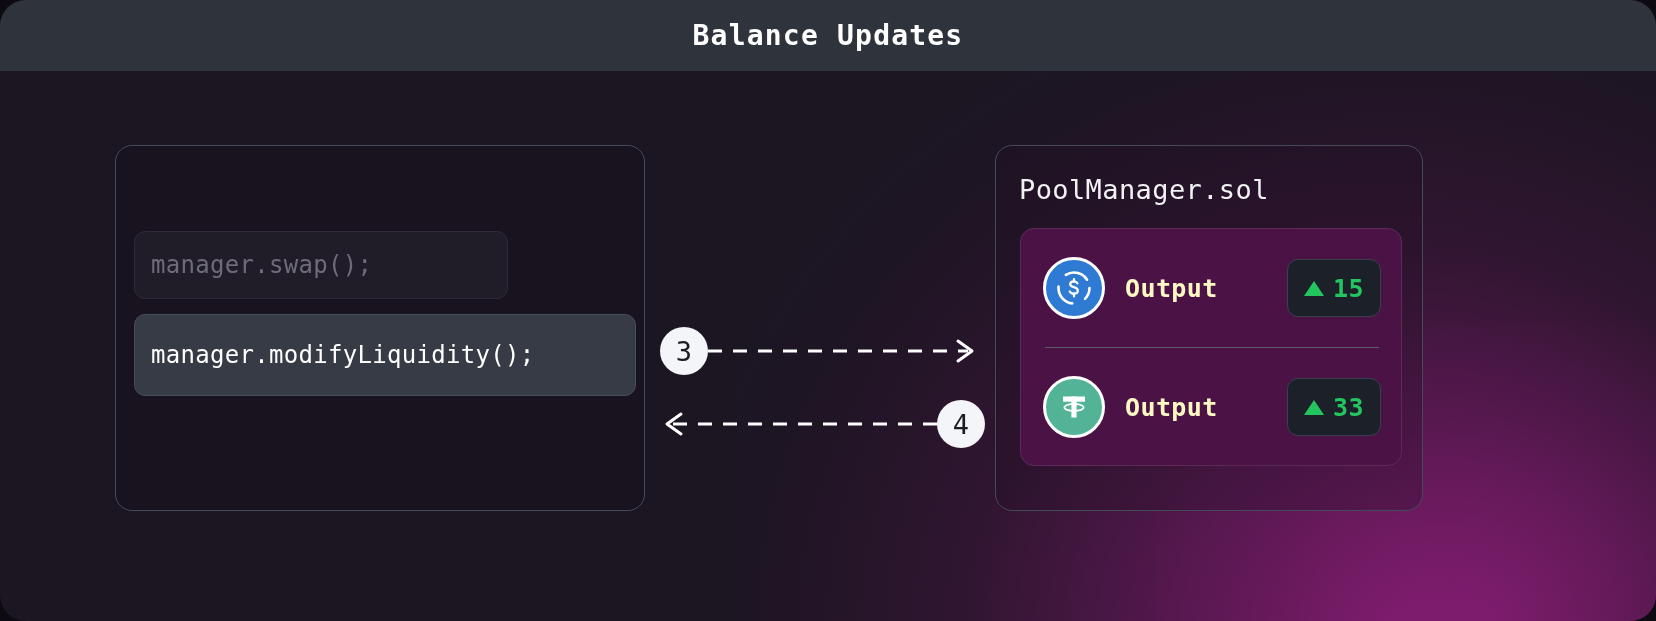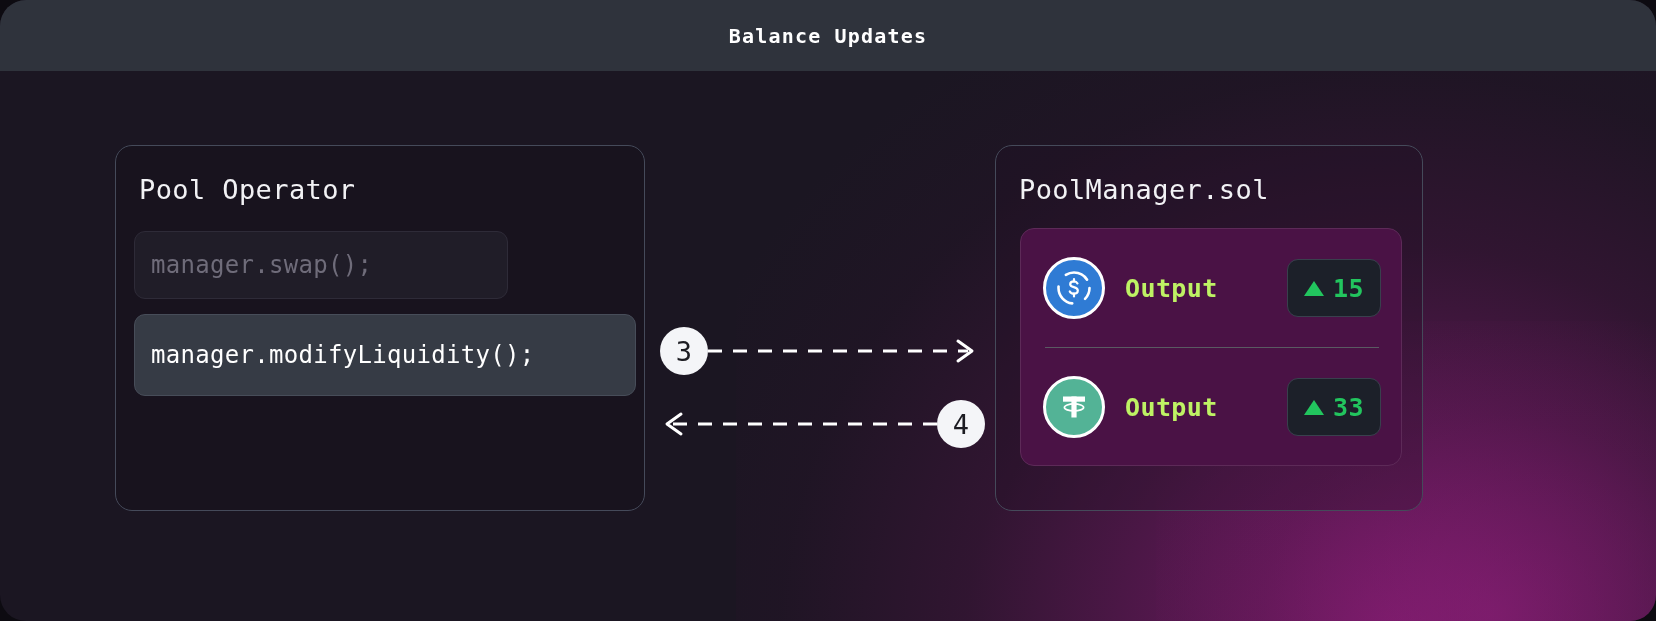--- a/index.html
+++ b/index.html
@@ -36,21 +36,21 @@
     pointer-events:none;
   }
 
   
   #titlebar{
     position:absolute;left:0;top:0;width:1656px;height:71px;
     background:#2f333c;
     display:flex;align-items:center;justify-content:center;
   }
   #title{
-    color:#ffffff;font-size:20px;font-weight:700;letter-spacing:1.2px;
+    color:#ffffff;font-size:28px;font-weight:700;letter-spacing:1.2px;
   }
 
   
   .panel{
     position:absolute;
     border:1.4px solid #454a5a;
     border-radius:17px;
     box-sizing:border-box;
   }
   #panel-left{
@@ -112,21 +112,21 @@
   }
   .token-icon{
     margin-left:22px;width:62px;height:62px;flex:0 0 62px;
     border-radius:50%;
     display:flex;align-items:center;justify-content:center;
     box-sizing:border-box;
   }
   .icon-usdc{background:#2f7bd4;border:3.5px solid #ffffff;}
   .icon-usdt{background:#53b396;border:3.5px solid #ffffff;}
   .token-label{
-    margin-left:20px;color:#bef264;font-size:25px;font-weight:700;
+    margin-left:20px;color:#fef9c3;font-size:25px;font-weight:700;
     letter-spacing:0.4px;white-space:nowrap;
   }
   .token-badge{
     margin-left:auto;margin-right:22px;
     height:58px;min-width:92px;
     background:#1c2029;
     border:1.2px solid #39404d;
     border-radius:11px;
     display:flex;align-items:center;justify-content:center;
     gap:9px;padding:0 16px;box-sizing:border-box;
@@ -162,21 +162,20 @@
 <div id="stage">
 
   <div id="glow"></div>
   <div id="glow2"></div>
 
   <div id="titlebar">
     <div id="title">Balance Updates</div>
   </div>
 
   <div id="panel-left" class="panel">
-    <div class="panel-title">Pool Operator</div>
 
     <div id="code-swap" class="code-block">
       <span>manager.swap();</span>
     </div>
 
     <div id="code-modify" class="code-block">
       <span>manager.modifyLiquidity();</span>
     </div>
   </div>
 

